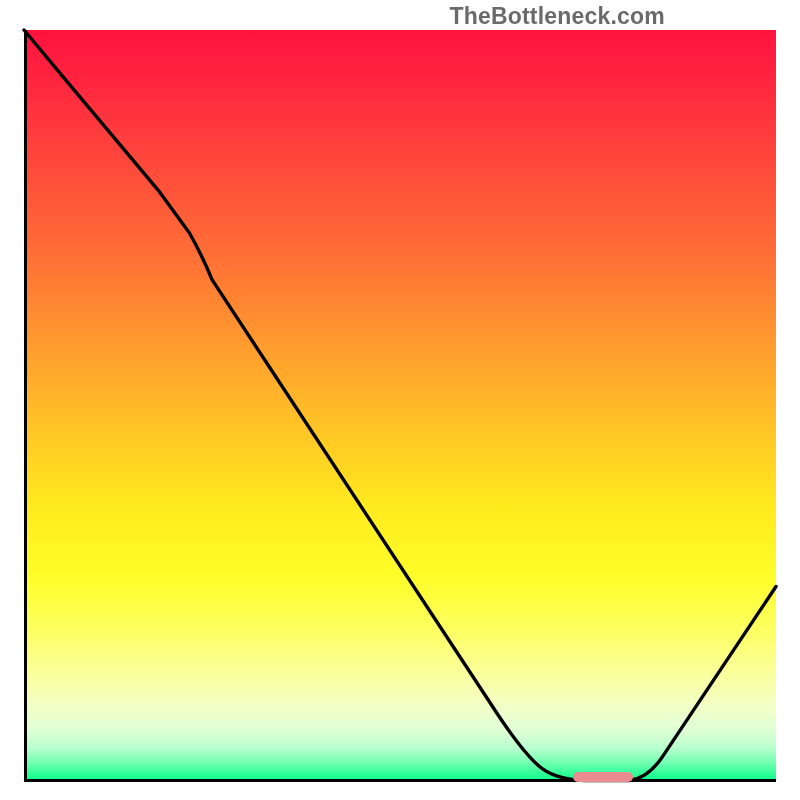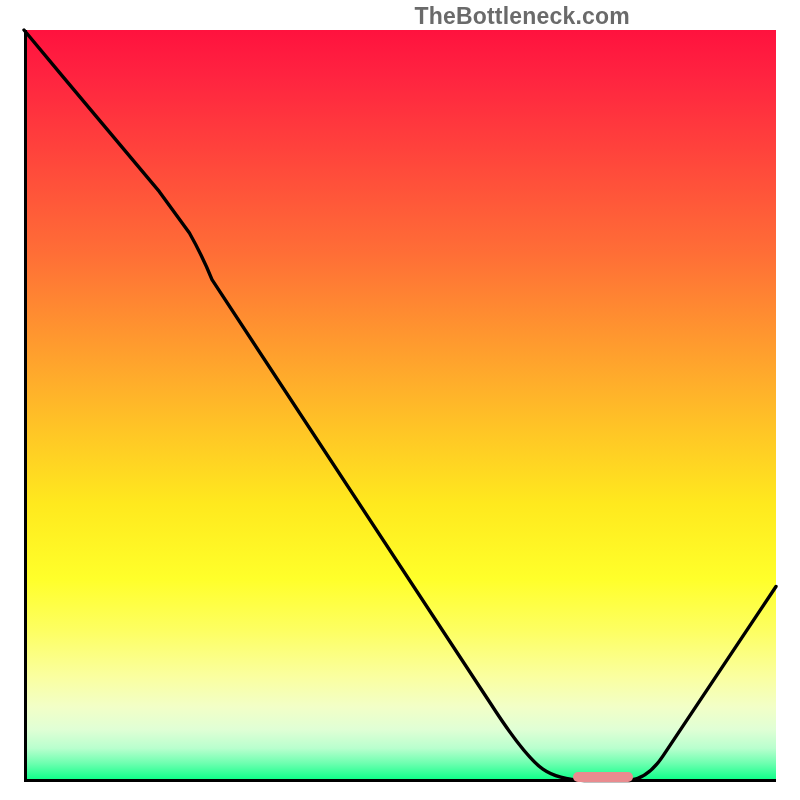--- a/index.html
+++ b/index.html
@@ -8,20 +8,21 @@
     width: 800px;
     height: 800px;
     background: #ffffff;
     font-family: Arial, Helvetica, sans-serif;
     overflow: hidden;
   }
   .wrap {
     position: relative;
     width: 644px;
     height: 800px;
+    padding-left: 35px;
   }
   .watermark {
     position: absolute;
     top: 3px;
     right: 14px;
     font-size: 23px;
     font-weight: 600;
     color: #6a6a6a;
     letter-spacing: 0.2px;
     z-index: 20;

